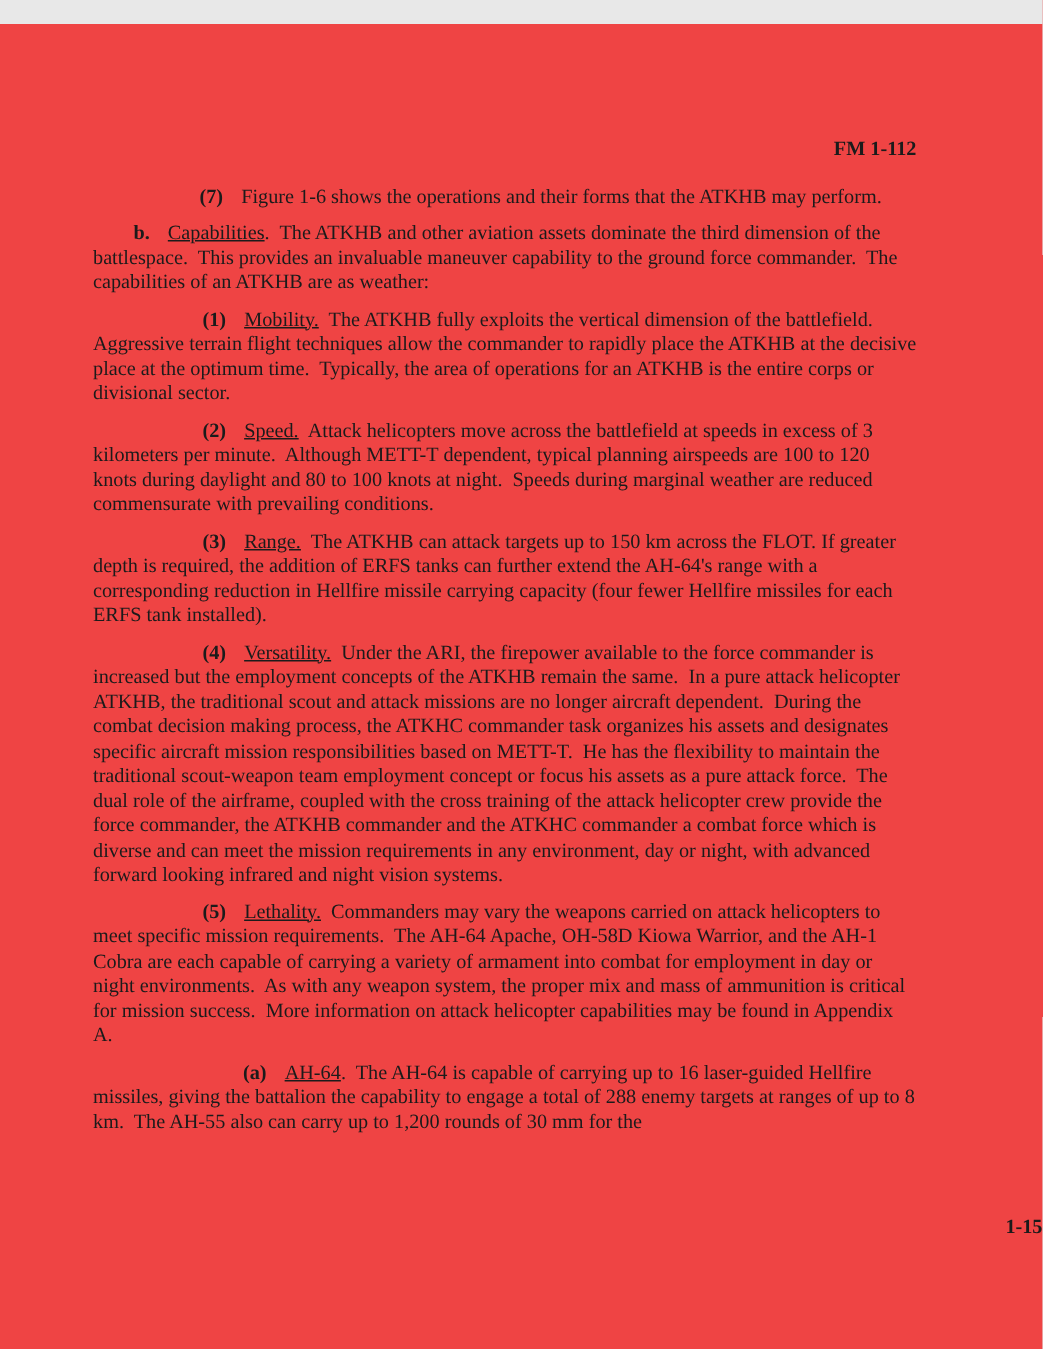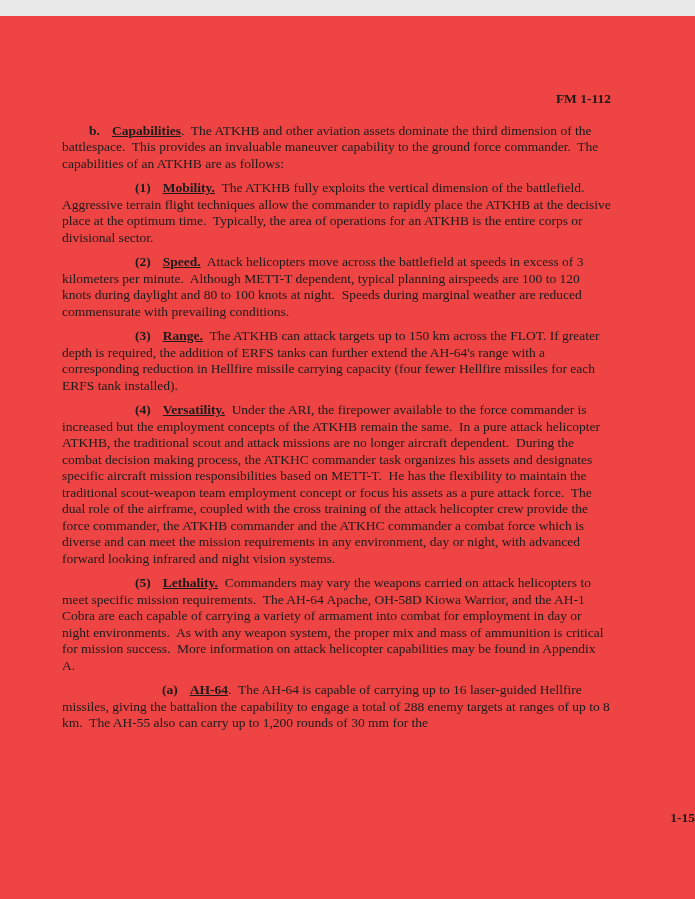--- a/index.html
+++ b/index.html
@@ -35,21 +35,21 @@
   }
   .ind-71  { text-indent: 71px; }
   .ind-27  { text-indent: 27px; }
   .ind-73  { text-indent: 73px; }
   .ind-100 { text-indent: 100px; }
   .lbl {
     font-weight: 700;
     white-space: pre-wrap;
   }
   .hdg {
-    font-weight: 700;
+    font-weight: 400;
     text-decoration: underline;
     white-space: pre-wrap;
   }
   .bdy {
     white-space: pre-wrap;
   }
   .gap {
     display: inline-block;
     width: 12px;
   }
@@ -63,22 +63,23 @@
   }
 </style>
 </head>
 <body>
 
 <div class="sheet">
   <div class="content">
 
     <p class="doc-header">FM 1-112</p>
 
+    <p class="para ind-71"><span class="lbl">(7)</span><span class="gap"></span><span class="hdg"></span><span class="bdy">Figure 1-6 shows the operations and their forms that the ATKHB may perform.</span></p>
 
-    <p class="para ind-27"><span class="lbl">b.</span><span class="gap"></span><span class="hdg">Capabilities</span><span class="bdy">.  The ATKHB and other aviation assets dominate the third dimension of the battlespace.  This provides an invaluable maneuver capability to the ground force commander.  The capabilities of an ATKHB are as follows:</span></p>
+    <p class="para ind-27"><span class="lbl">b.</span><span class="gap"></span><span class="hdg">Capabilities</span><span class="bdy">.  The ATKHB and other aviation assets dominate the third dimension of the battlespace.  This provides an invaluable maneuver capability to the ground force commander.  The capabilities of an ATKHB are as weather:</span></p>
 
     <p class="para ind-73"><span class="lbl">(1)</span><span class="gap"></span><span class="hdg">Mobility.</span><span class="bdy">  The ATKHB fully exploits the vertical dimension of the battlefield.  Aggressive terrain flight techniques allow the commander to rapidly place the ATKHB at the decisive place at the optimum time.  Typically, the area of operations for an ATKHB is the entire corps or divisional sector.</span></p>
 
     <p class="para ind-73"><span class="lbl">(2)</span><span class="gap"></span><span class="hdg">Speed.</span><span class="bdy">  Attack helicopters move across the battlefield at speeds in excess of 3 kilometers per minute.  Although METT-T dependent, typical planning airspeeds are 100 to 120 knots during daylight and 80 to 100 knots at night.  Speeds during marginal weather are reduced commensurate with prevailing conditions.</span></p>
 
     <p class="para ind-73"><span class="lbl">(3)</span><span class="gap"></span><span class="hdg">Range.</span><span class="bdy">  The ATKHB can attack targets up to 150 km across the FLOT. If greater depth is required, the addition of ERFS tanks can further extend the AH-64's range with a corresponding reduction in Hellfire missile carrying capacity (four fewer Hellfire missiles for each ERFS tank installed).</span></p>
 
     <p class="para ind-73"><span class="lbl">(4)</span><span class="gap"></span><span class="hdg">Versatility.</span><span class="bdy">  Under the ARI, the firepower available to the force commander is increased but the employment concepts of the ATKHB remain the same.  In a pure attack helicopter ATKHB, the traditional scout and attack missions are no longer aircraft dependent.  During the combat decision making process, the ATKHC commander task organizes his assets and designates specific aircraft mission responsibilities based on METT-T.  He has the flexibility to maintain the traditional scout-weapon team employment concept or focus his assets as a pure attack force.  The dual role of the airframe, coupled with the cross training of the attack helicopter crew provide the force commander, the ATKHB commander and the ATKHC commander a combat force which is diverse and can meet the mission requirements in any environment, day or night, with advanced forward looking infrared and night vision systems.</span></p>
 
     <p class="para ind-73"><span class="lbl">(5)</span><span class="gap"></span><span class="hdg">Lethality.</span><span class="bdy">  Commanders may vary the weapons carried on attack helicopters to meet specific mission requirements.  The AH-64 Apache, OH-58D Kiowa Warrior, and the AH-1 Cobra are each capable of carrying a variety of armament into combat for employment in day or night environments.  As with any weapon system, the proper mix and mass of ammunition is critical for mission success.  More information on attack helicopter capabilities may be found in Appendix A.</span></p>

